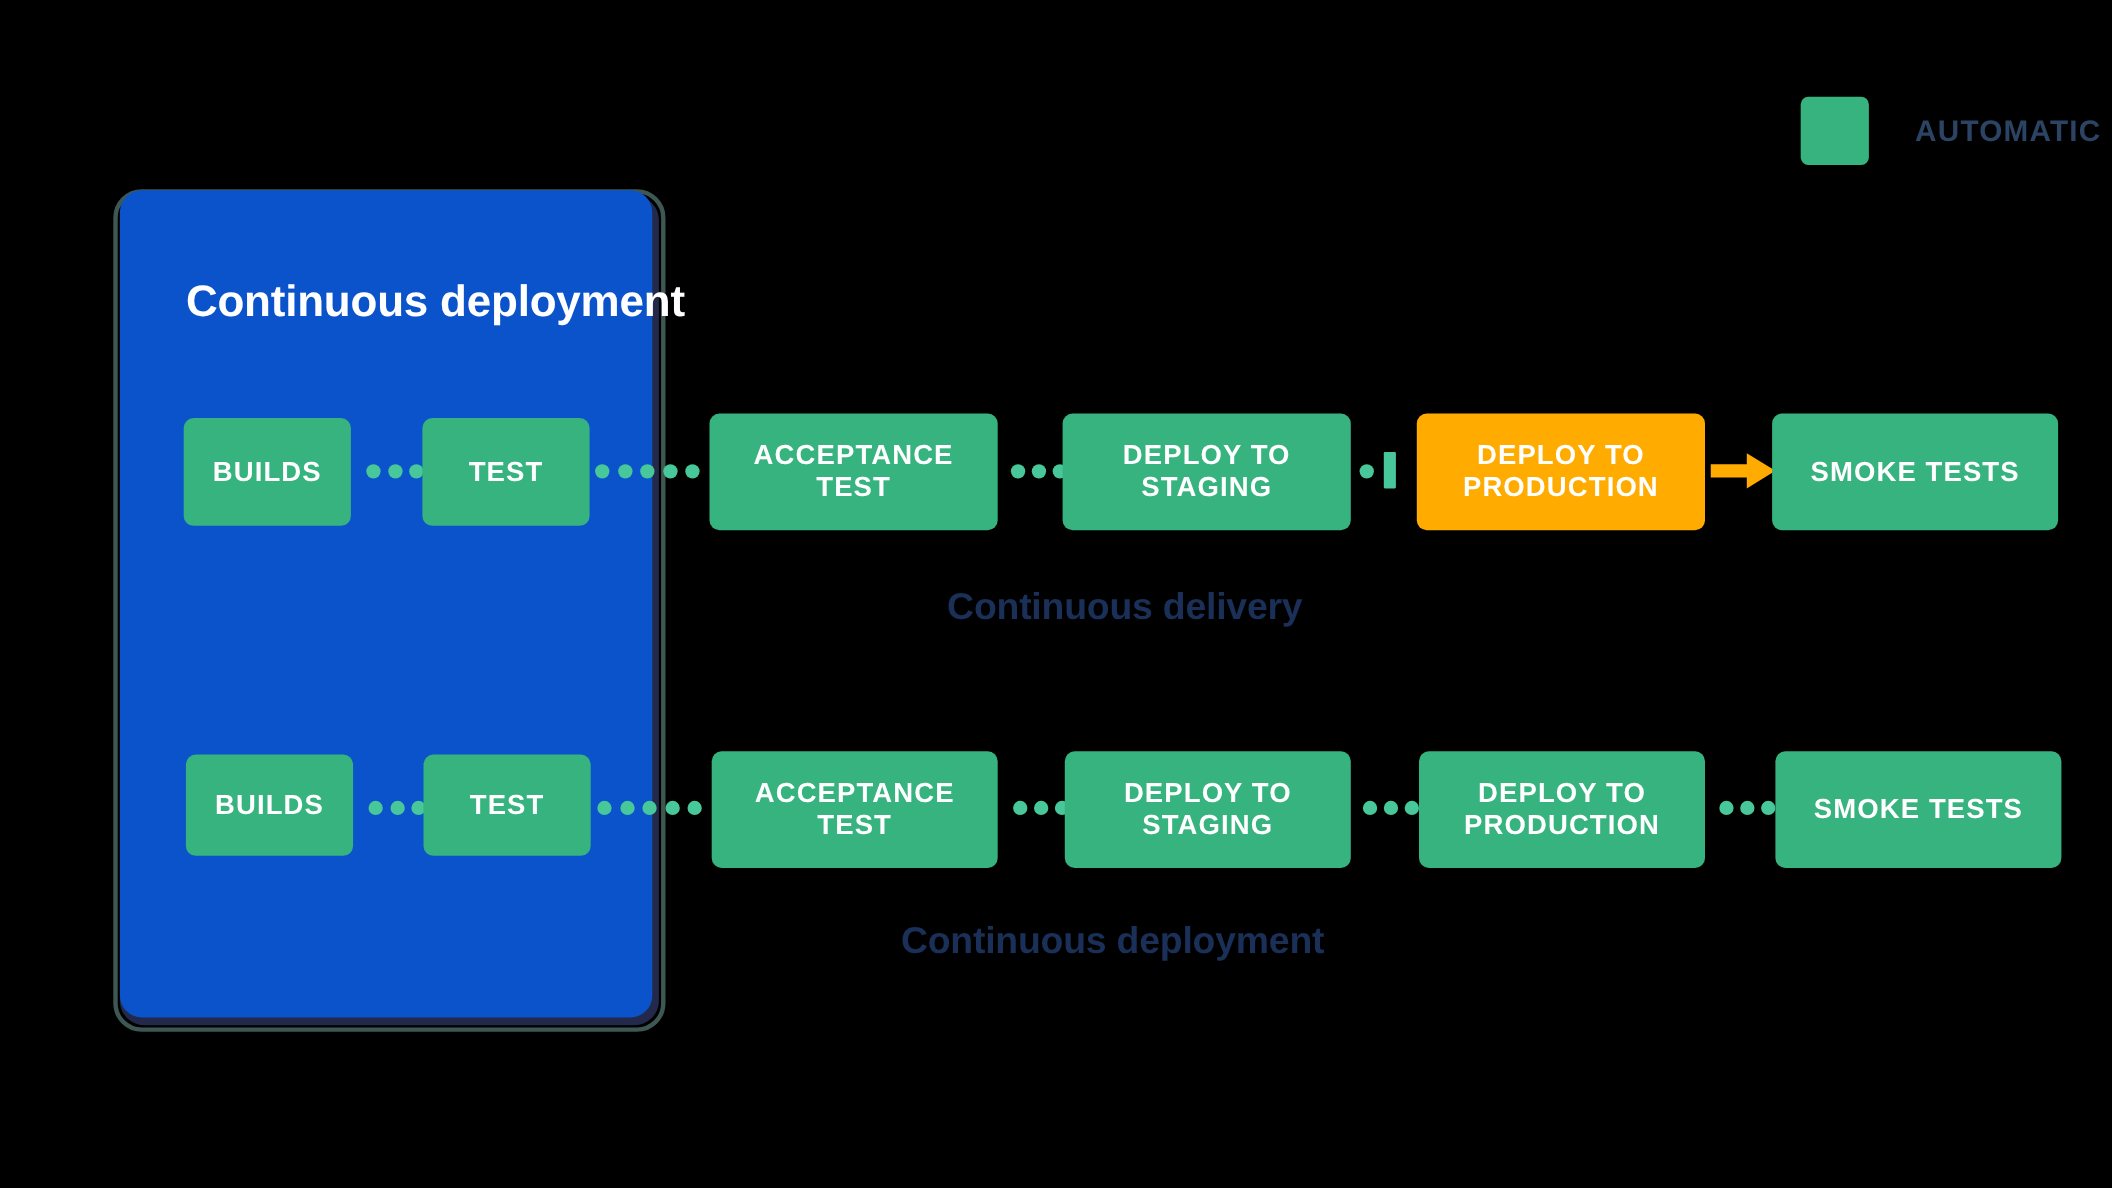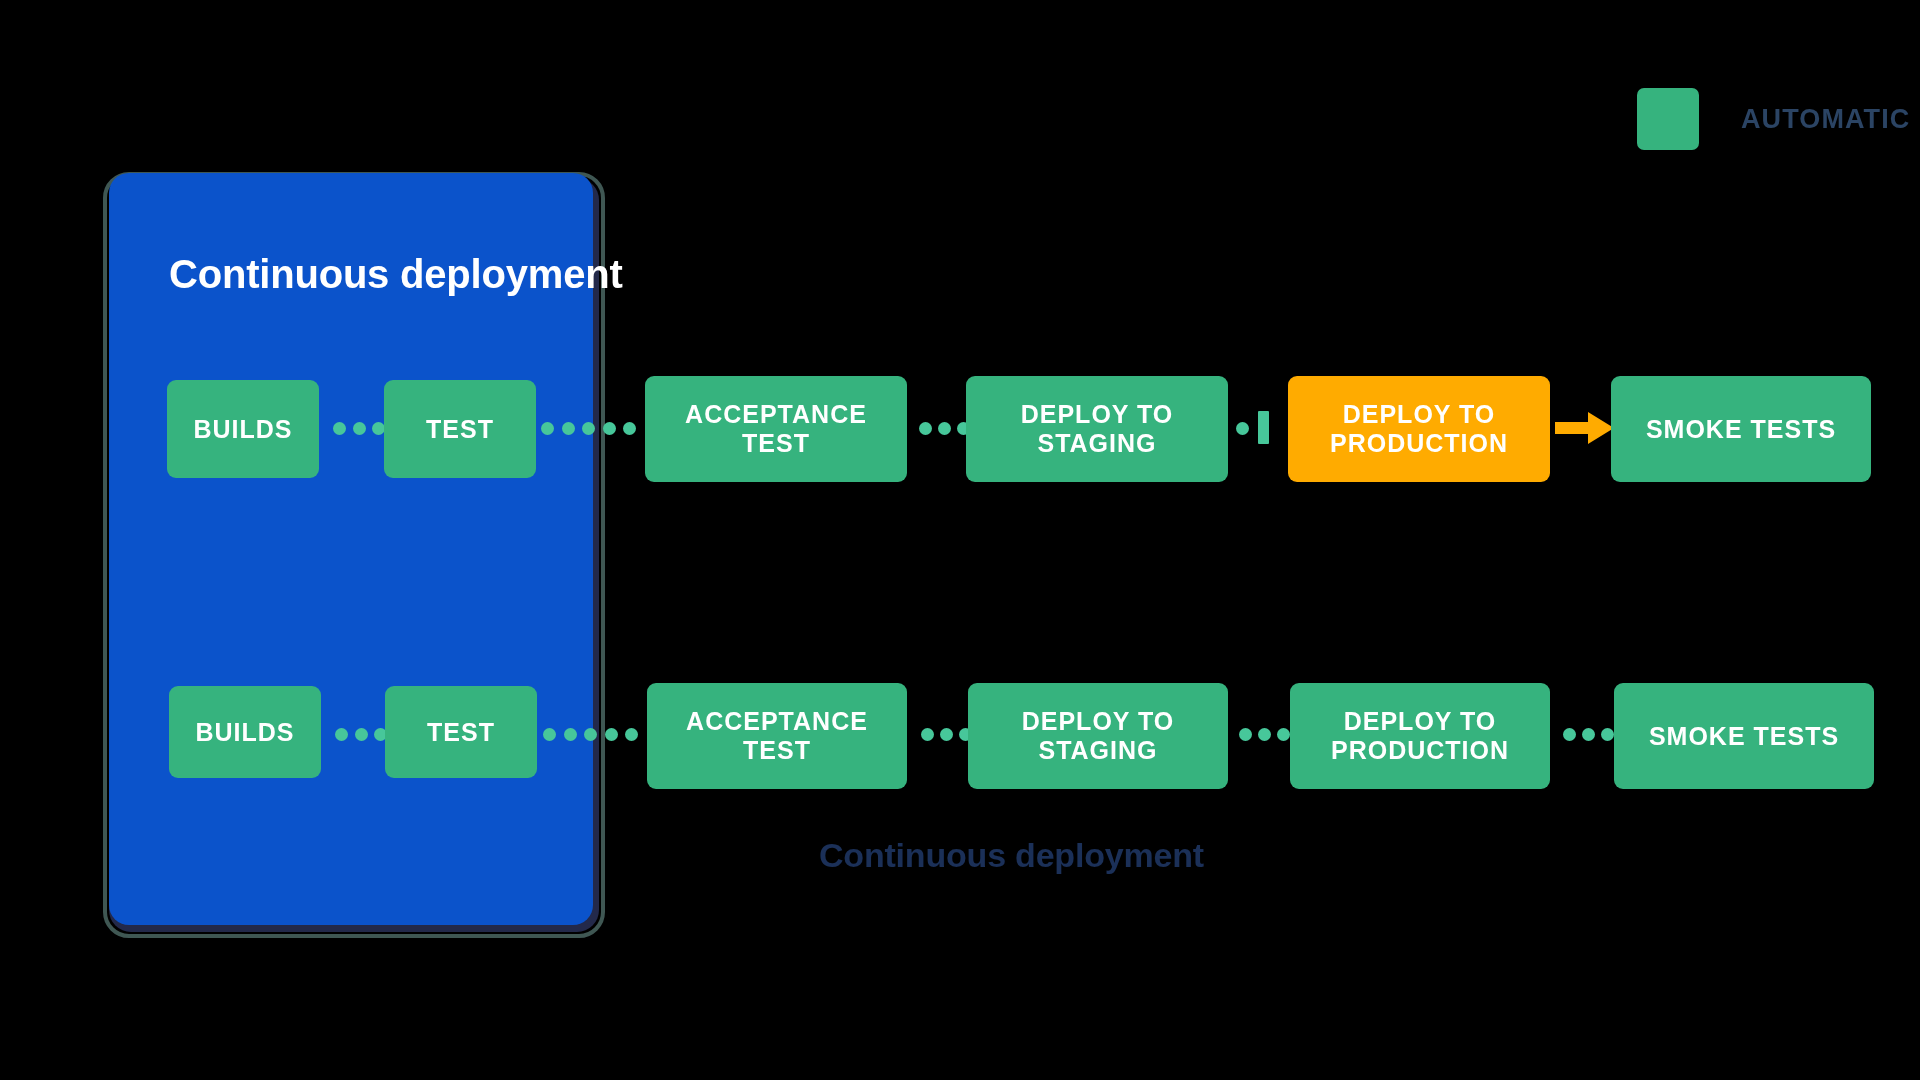--- a/index.html
+++ b/index.html
@@ -229,20 +229,21 @@
     <span>
       <span>DEPLOY TO</span><br>
       <span>PRODUCTION</span>
     </span>
   </div>
 
   <div class="stage auto" style="left:1564px; top:376px; width:260px; height:106px;">
     <span>SMOKE TESTS</span>
   </div>
 
+  <div class="caption" style="left:814px; top:533px;">Continuous delivery</div>
 
   <div class="dots" style="left:288px; top:727px; width:72px;">
     <span class="dot"></span>
     <span class="dot"></span>
     <span class="dot"></span>
     <span class="dot"></span>
   </div>
 
   <div class="dots" style="left:496px; top:727px; width:95px;">
     <span class="dot"></span>

